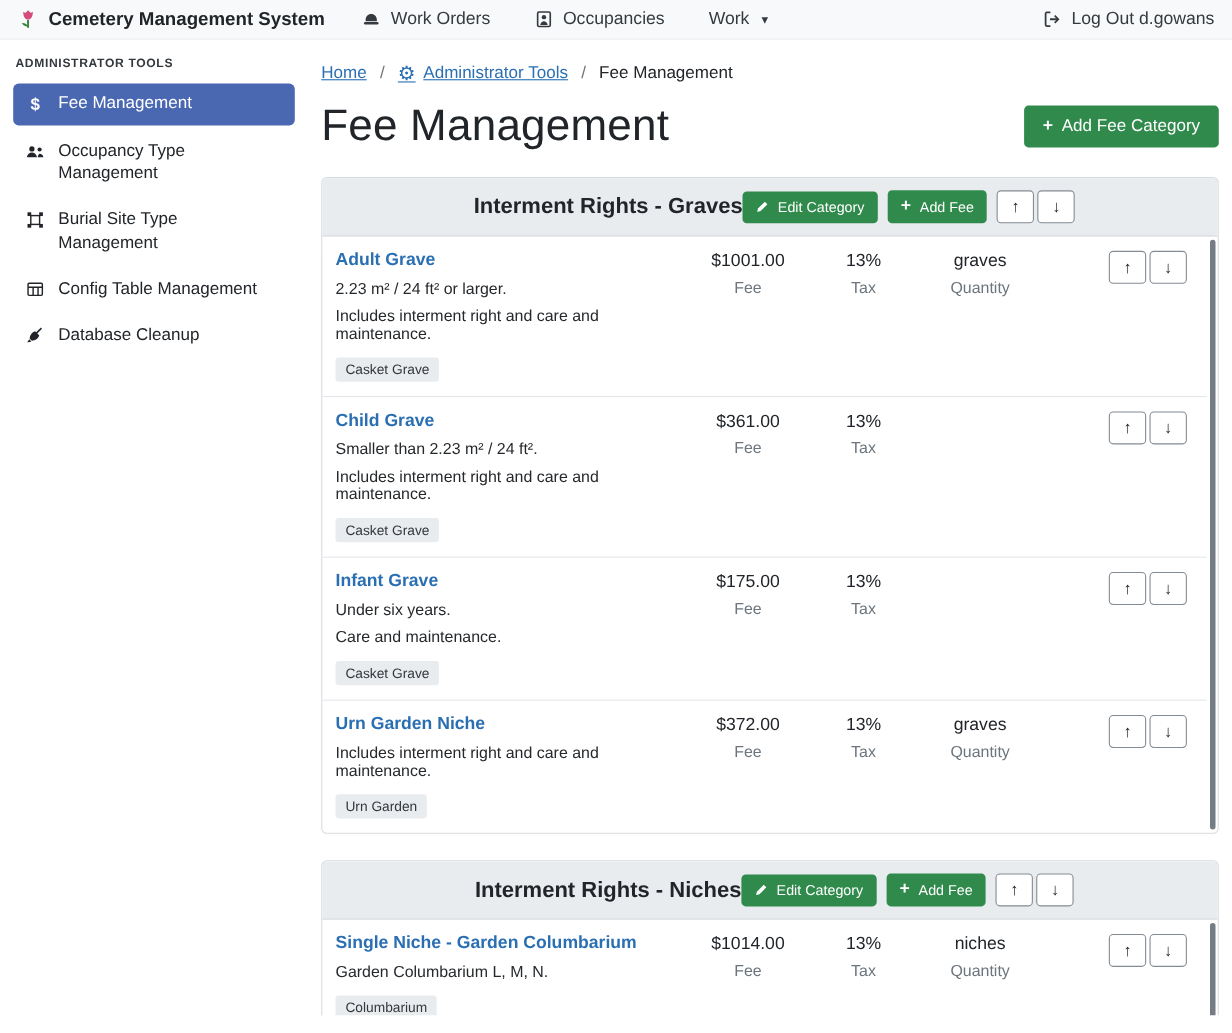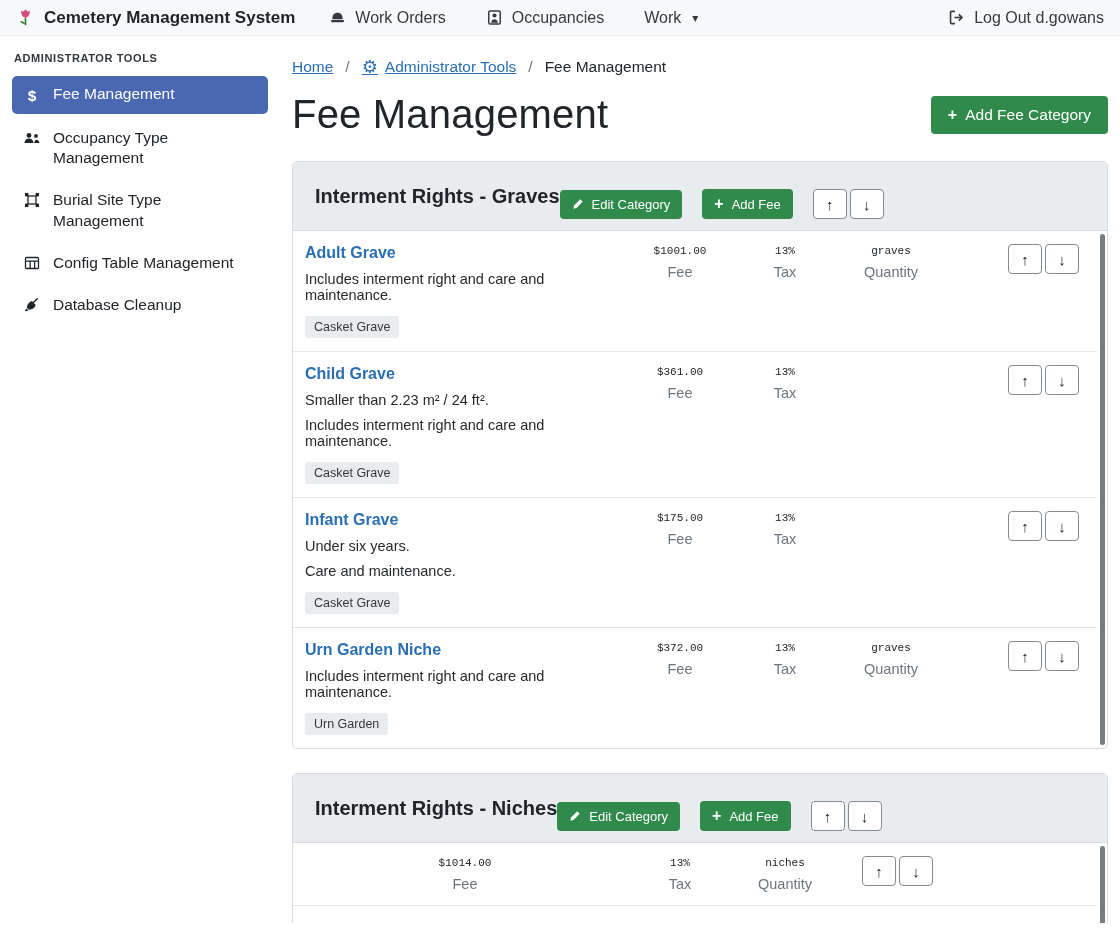--- a/index.html
+++ b/index.html
@@ -54,41 +54,41 @@
   .btn-green{background:var(--button-green);color:#fff;border:none;border-radius:4px;
     display:inline-flex;align-items:center;gap:8px;}
   .btn-lg{font-size:15.5px;padding:10px 17px;}
   .btn-sm{font-size:13px;padding:7px 12px;}
   .plus{font-weight:700;font-size:16px;line-height:1;}
   .bicon{display:inline-flex;align-items:center;line-height:1;}
 
   
   .card{border:1px solid var(--border);border-radius:5px;margin-top:24px;overflow:hidden;}
   .card-header{background:var(--card-header-bg);padding:11px 14px 11px 22px;display:flex;
-    align-items:center;justify-content:flex-start;border-bottom:1px solid var(--border);}
+    align-items:center;justify-content:center;border-bottom:1px solid var(--border);}
   .card-title{font-size:20px;font-weight:600;}
-  .header-actions{display:flex;gap:20px;align-items:center;margin-top:16px;}
+  .header-actions{display:flex;gap:9px;align-items:center;}
   .arrow-group{display:flex;gap:3px;}
   .arrow-btn{width:34px;height:30px;background:#fff;border:1px solid #848b92;border-radius:4px;
     font-size:15px;color:var(--text);display:inline-flex;align-items:center;justify-content:center;}
   .card-body{position:relative;padding-right:10px;}
   .scroll-strip{position:absolute;top:3px;right:2px;width:5px;height:calc(100% - 6px);
     background:#757c83;border-radius:3px;}
 
   
   .fee-row{display:grid;grid-template-columns:1fr 110px 100px 112px 146px;
     padding:13px 4px 13px 12px;border-bottom:1px solid #e4e7ea;align-items:start;}
   .fee-row:last-child{border-bottom:none;}
   .fee-name{color:var(--link-blue);font-size:16px;font-weight:600;display:inline-block;}
   .fee-desc{font-size:14.5px;color:#26292c;margin-top:9px;}
   .badge-wrap{margin-top:13px;}
   .badge{display:inline-block;background:var(--badge-bg);color:#33383d;font-size:12.5px;
     padding:4px 9px;border-radius:3px;}
   .fee-col{text-align:center;padding-top:1px;}
-  .val{font-size:11px;font-family:Liberation Mono, monospace;}
+  .val{font-size:16px;}
   .lbl{font-size:14.5px;color:var(--muted);margin-top:7px;}
   .hidden-col{visibility:hidden;}
   .row-arrows{display:flex;gap:3px;justify-content:flex-end;padding-right:14px;}
 </style>
 </head>
 <body>
 
 <header class="navbar">
   <a class="brand">
     <span class="nicon">
@@ -240,20 +240,21 @@
           </button>
         </div>
       </div>
     </div>
     <div class="card-body">
       <div>
   <div class="fee-row">
     <div class="fee-main">
       <a class="fee-name">Adult Grave</a>
       <div>
+                    <div class="fee-desc">2.23 m² / 24 ft² or larger.</div>
                     <div class="fee-desc">Includes interment right and care and maintenance.</div>
                   </div>
       <div class="badge-wrap">
         <span class="badge">Casket Grave</span>
       </div>
     </div>
     <div class="fee-col">
       <div class="val">$1001.00</div>
       <div class="lbl">Fee</div>
     </div>
@@ -399,20 +400,29 @@
           </button>
           <button class="arrow-btn">
             <span>↓</span>
           </button>
         </div>
       </div>
     </div>
     <div class="card-body">
       <div>
   <div class="fee-row">
+    <div class="fee-main">
+      <a class="fee-name">Single Niche - Garden Columbarium</a>
+      <div>
+                    <div class="fee-desc">Garden Columbarium L, M, N.</div>
+                  </div>
+      <div class="badge-wrap">
+        <span class="badge">Columbarium</span>
+      </div>
+    </div>
     <div class="fee-col">
       <div class="val">$1014.00</div>
       <div class="lbl">Fee</div>
     </div>
     <div class="fee-col">
       <div class="val">13%</div>
       <div class="lbl">Tax</div>
     </div>
     <div class="fee-col">
       <div class="val">niches</div>

